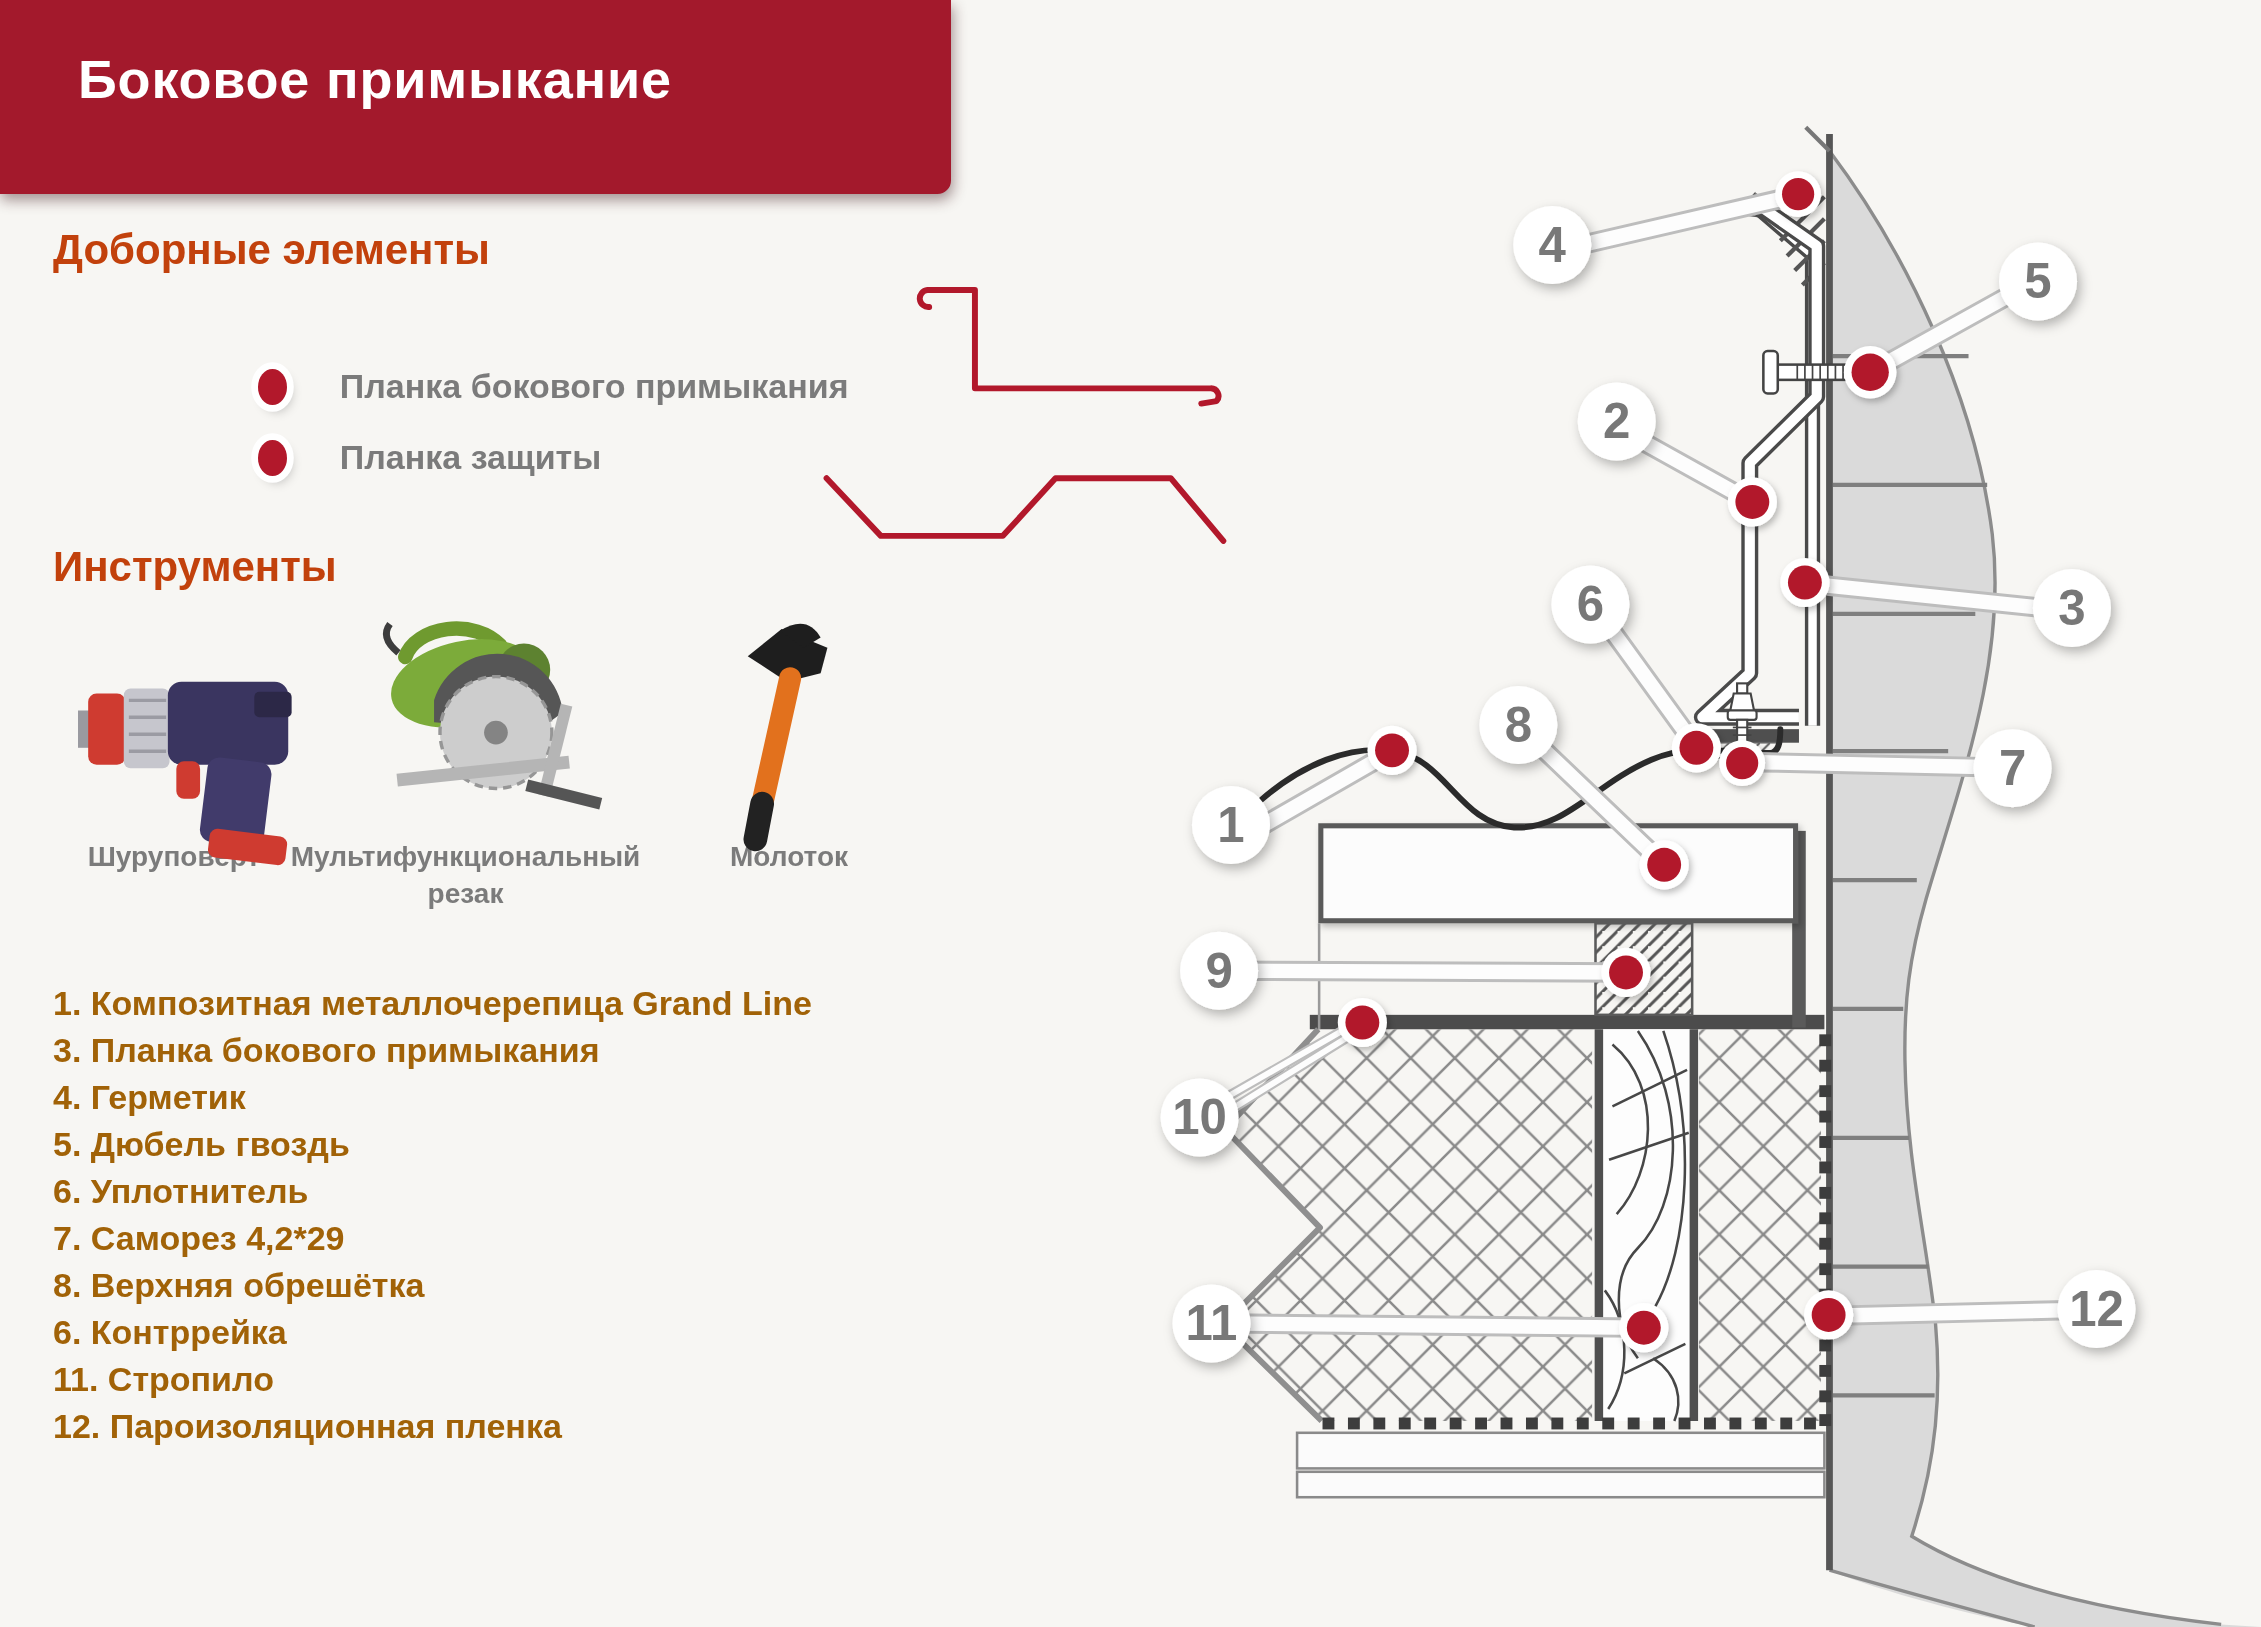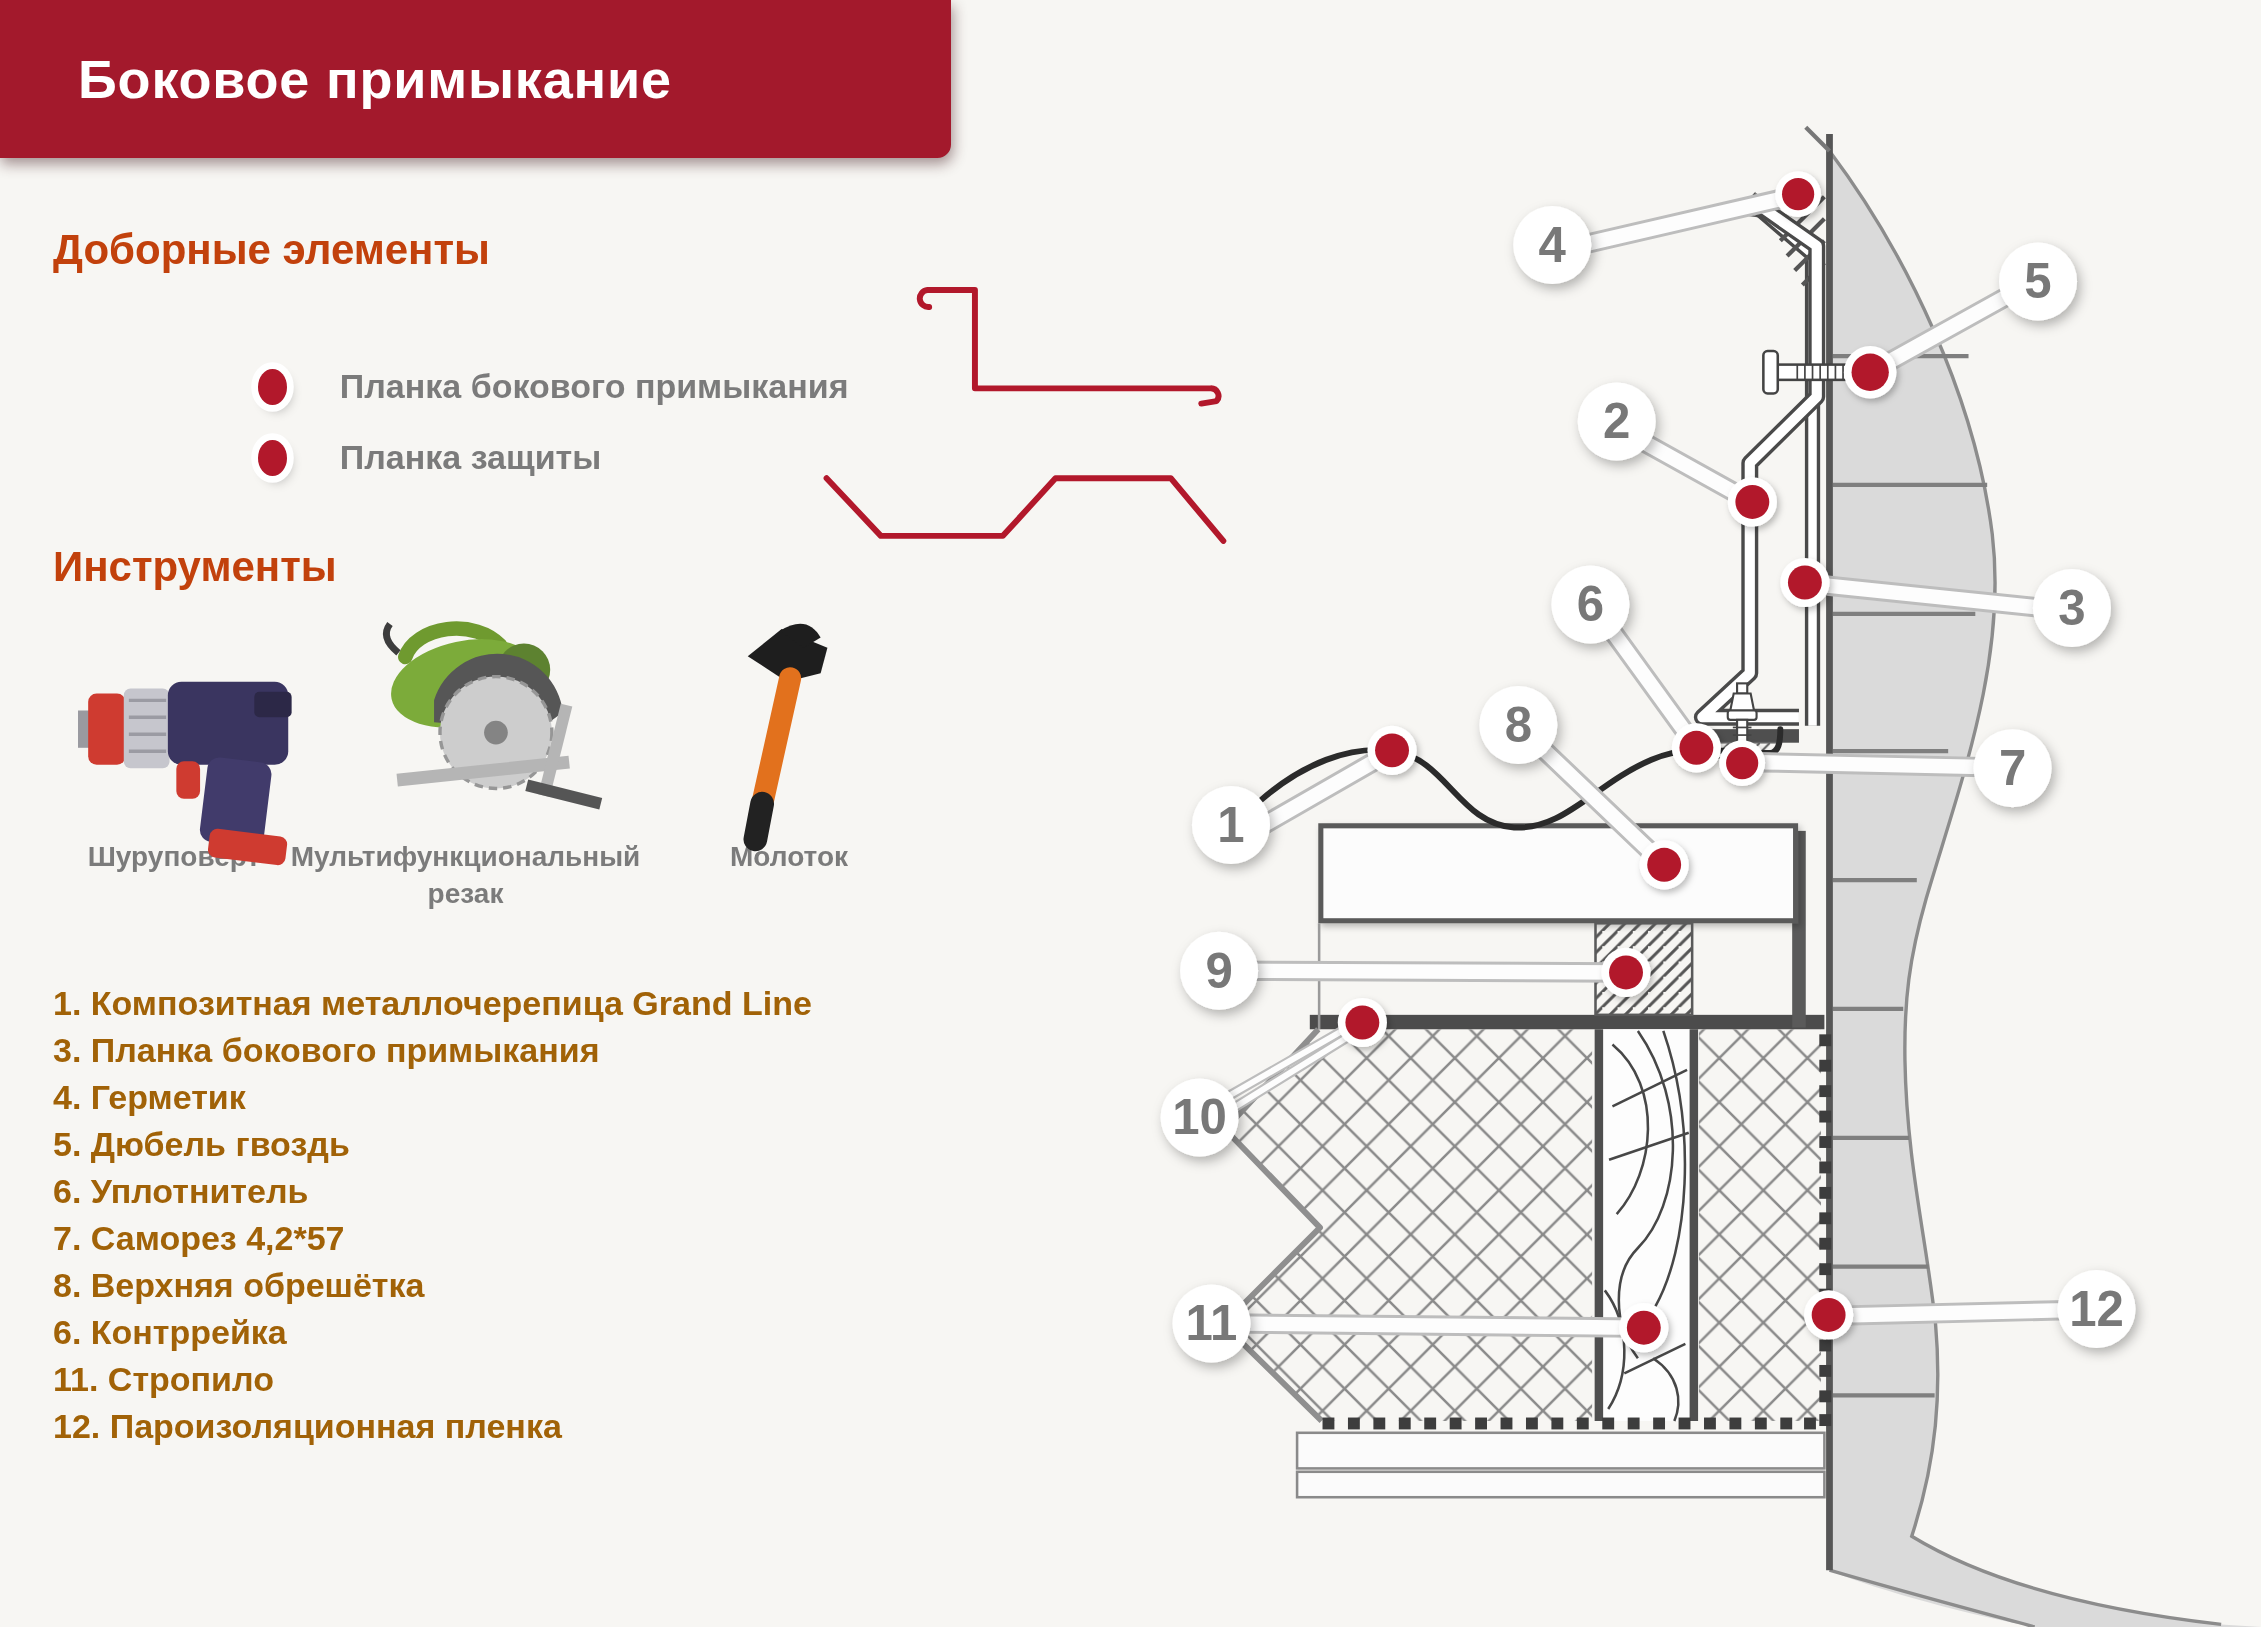--- a/index.html
+++ b/index.html
@@ -1,21 +1,21 @@
 <!DOCTYPE html>
 <html style="font-size:13.6px"><head>
 <meta charset="utf-8">
 <style>
   html,body{margin:0;padding:0;}
   .page{
     position:relative;width:2261px;height:1627px;background:#f7f6f3;overflow:hidden;
     font-family:"Liberation Sans","DejaVu Sans",sans-serif;
   }
   .banner{
-    position:absolute;left:0;top:0;width:951px;height:158px;background:#a3192c;
+    position:absolute;left:0;top:0;width:951px;height:194px;background:#a3192c;
     border-radius:0 0 13.6px 0;box-shadow:1.7px 6px 13.6px rgba(60,20,25,.45);
   }
   .banner-title{
     position:absolute;left:78px;top:0;line-height:158px;font-size:54px;font-weight:700;color:#ffffff;
     letter-spacing:0.8px;white-space:nowrap;
   }
   .section-heading{
     position:absolute;left:53px;font-size:42px;font-weight:700;color:#c2410c;white-space:nowrap;
   }
   #heading-elements{top:226px;}
@@ -68,21 +68,21 @@
   <div class="tool-label" id="tool-label-1">Шуруповерт</div>
   <div class="tool-label" id="tool-label-2">Мультифункциональный резак</div>
   <div class="tool-label" id="tool-label-3">Молоток</div>
 
   <div class="legend">
     <div class="legend-item">1. Композитная металлочерепица Grand Line</div>
     <div class="legend-item">3. Планка бокового примыкания</div>
     <div class="legend-item">4. Герметик</div>
     <div class="legend-item">5. Дюбель гвоздь</div>
     <div class="legend-item">6. Уплотнитель</div>
-    <div class="legend-item">7. Саморез 4,2*57</div>
+    <div class="legend-item">7. Саморез 4,2*29</div>
     <div class="legend-item">8. Верхняя обрешётка</div>
     <div class="legend-item">6. Контррейка</div>
     <div class="legend-item">11. Стропило</div>
     <div class="legend-item">12. Пароизоляционная пленка</div>
   </div>
 
   <svg width="2261" height="1627" viewBox="0 0 2667 1919">
     <defs>
       <pattern id="crossHatch" width="52" height="52" patternUnits="userSpaceOnUse">
         <path d="M0,0 L52,52 M52,0 L0,52" stroke="#8a8a8a" stroke-width="3" fill="none"></path>

